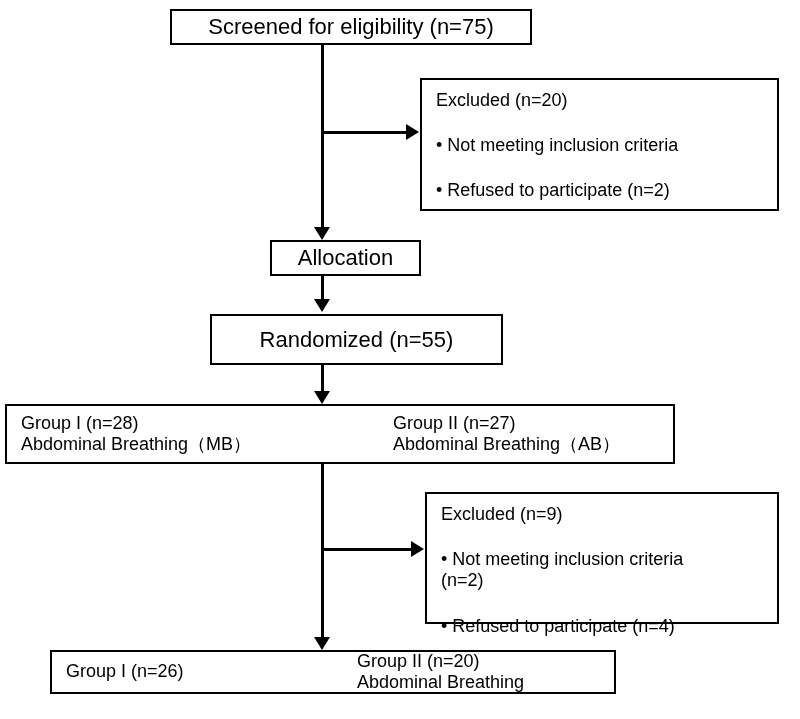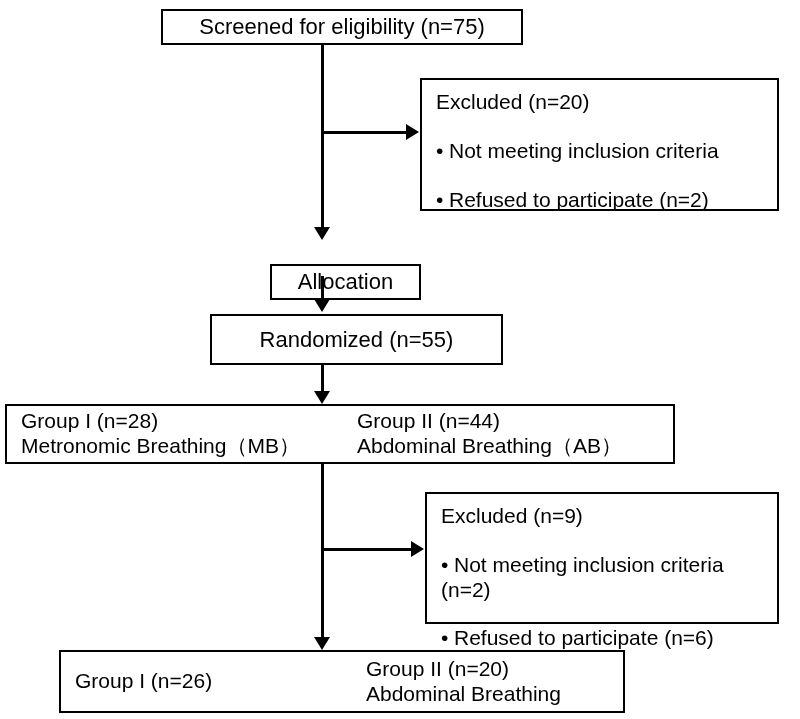--- a/index.html
+++ b/index.html
@@ -32,21 +32,21 @@
     display: flex;
     align-items: center;
     justify-content: center;
     text-align: center;
   }
   .box-left {
     display: block;
     text-align: left;
   }
   .t22 { font-size: 22px; }
-  .t21 { font-size: 21px; }
+  .t21 { font-size: 18px; }
 
   
   .group-box {
     display: flex;
     align-items: center;
   }
   .group-col {
     display: block;
     white-space: nowrap;
   }
@@ -95,75 +95,75 @@
     border-top: 8px solid transparent;
     border-bottom: 8px solid transparent;
     border-left: 13px solid #000000;
   }
 </style>
 </head>
 <body>
 
 <div id="diagram">
 
-  <div class="box box-center t22" style="left:161px; top:9px; width:362px; height:36px;">
+  <div class="box box-center t22" style="left:170px; top:9px; width:362px; height:36px;">
     <span>Screened for eligibility (n=75)</span>
   </div>
 
   <div class="vline" style="left:321px; top:45px; height:183px;"></div>
   <div class="arrow-down" style="left:314px; top:227px;"></div>
 
   <div class="hline" style="left:321px; top:131px; width:86px;"></div>
   <div class="arrow-right" style="left:406px; top:124px;"></div>
 
   <div class="box box-left t21" style="left:420px; top:78px; width:359px; height:133px; padding:10px 0 0 14px;">
     <span class="excl-title">Excluded (n=20)</span>
     <span class="excl-item"><span class="bullet">•</span><span>Not meeting inclusion criteria</span></span>
     <span class="excl-item"><span class="bullet">•</span><span>Refused to participate (n=2)</span></span>
   </div>
 
-  <div class="box box-center t22" style="left:270px; top:240px; width:151px; height:36px;margin-top:24px;">
+  <div class="box box-center t22" style="left:270px; top:240px; width:151px; height:36px;">
     <span>Allocation</span>
   </div>
 
   <div class="vline" style="left:321px; top:276px; height:24px;"></div>
   <div class="arrow-down" style="left:314px; top:299px;"></div>
 
   <div class="box box-center t22" style="left:210px; top:314px; width:293px; height:51px;">
     <span>Randomized (n=55)</span>
   </div>
 
   <div class="vline" style="left:321px; top:365px; height:27px;"></div>
   <div class="arrow-down" style="left:314px; top:391px;"></div>
 
-  <div class="box group-box t21" style="left:5px; top:404px; width:670px; height:60px;">
+  <div class="box group-box t21" style="left:5px; top:404px; width:670px; height:60px;gap:36px;">
     <div class="group-col" style="width:332px; padding-left:14px;">
       <span class="group-line">Group I (n=28)</span>
-      <span class="group-line">Metronomic Breathing（MB）</span>
+      <span class="group-line">Abdominal Breathing（MB）</span>
     </div>
     <div class="group-col" style="padding-left:4px;">
-      <span class="group-line">Group II (n=44)</span>
+      <span class="group-line">Group II (n=27)</span>
       <span class="group-line">Abdominal Breathing（AB）</span>
     </div>
   </div>
 
   <div class="vline" style="left:321px; top:464px; height:174px;"></div>
   <div class="arrow-down" style="left:314px; top:637px;"></div>
 
   <div class="hline" style="left:321px; top:548px; width:91px;"></div>
   <div class="arrow-right" style="left:411px; top:541px;"></div>
 
   <div class="box box-left t21" style="left:425px; top:492px; width:354px; height:132px; padding:10px 0 12px 14px;">
     <span class="excl-title">Excluded (n=9)</span>
     <span class="excl-item"><span class="bullet">•</span><span>Not meeting inclusion criteria</span></span>
     <span class="excl-cont">(n=2)</span>
-    <span class="excl-item"><span class="bullet">•</span><span>Refused to participate (n=6)</span></span>
+    <span class="excl-item"><span class="bullet">•</span><span>Refused to participate (n=4)</span></span>
   </div>
 
-  <div class="box group-box t21" style="left:59px; top:650px; width:566px; height:63px;">
+  <div class="box group-box t21" style="left:50px; top:650px; width:566px; height:44px;">
     <div class="group-col" style="width:287px; padding-left:14px;">
       <span class="group-line">Group I (n=26)</span>
     </div>
     <div class="group-col" style="padding-left:4px;">
       <span class="group-line">Group II (n=20)</span>
       <span class="group-line">Abdominal Breathing</span>
     </div>
   </div>
 
 </div>

